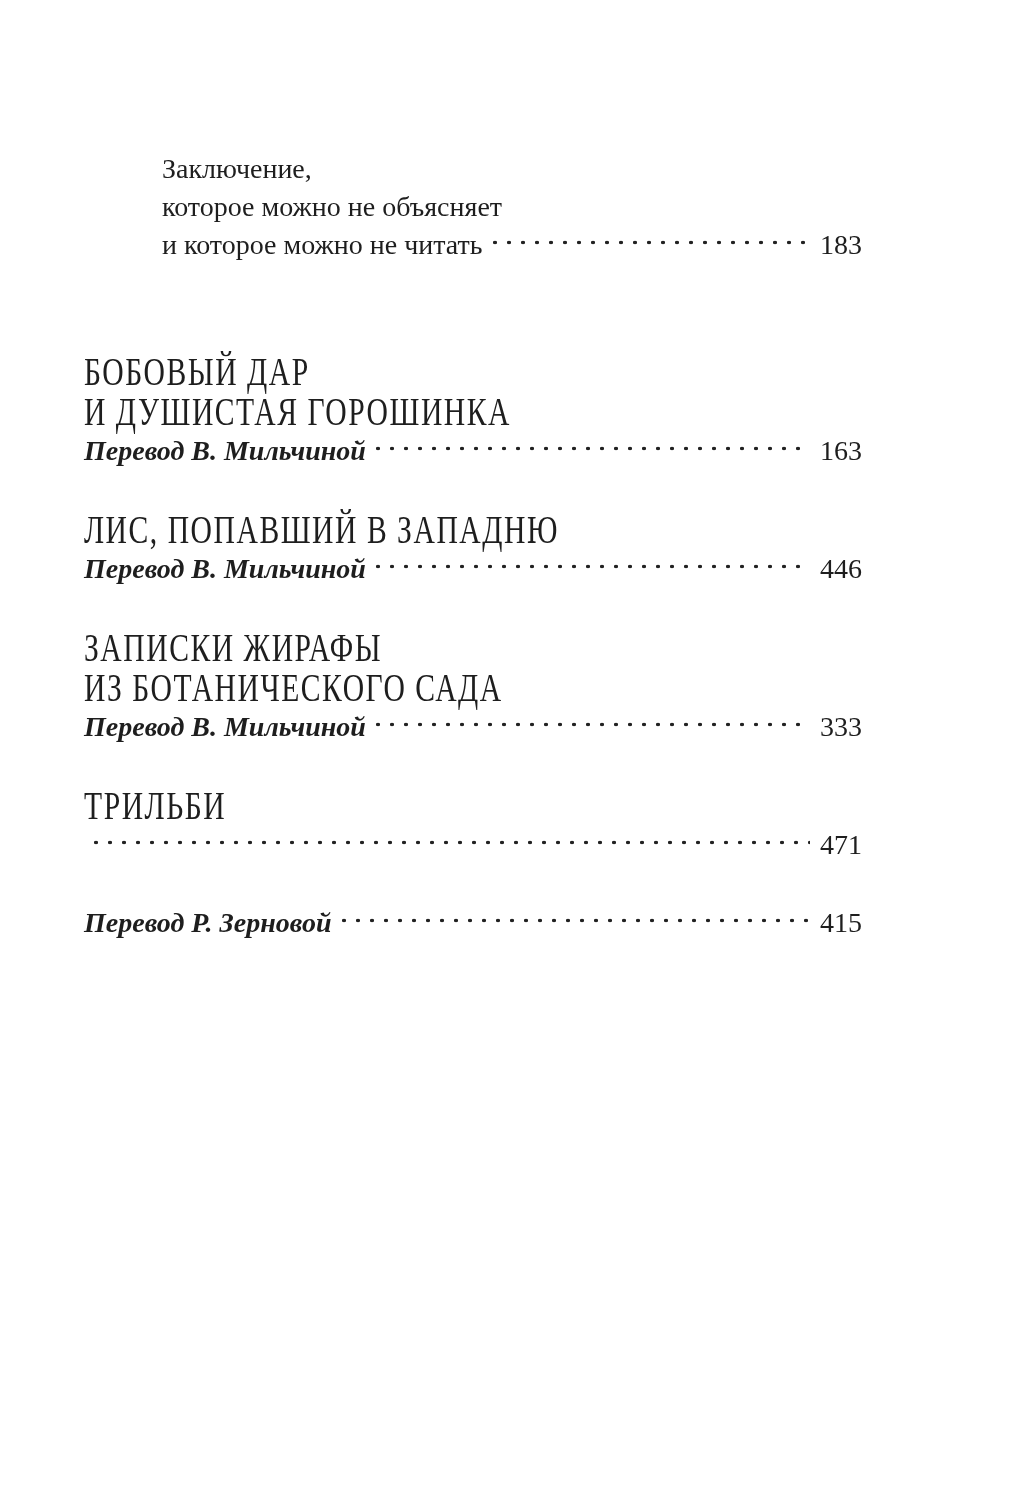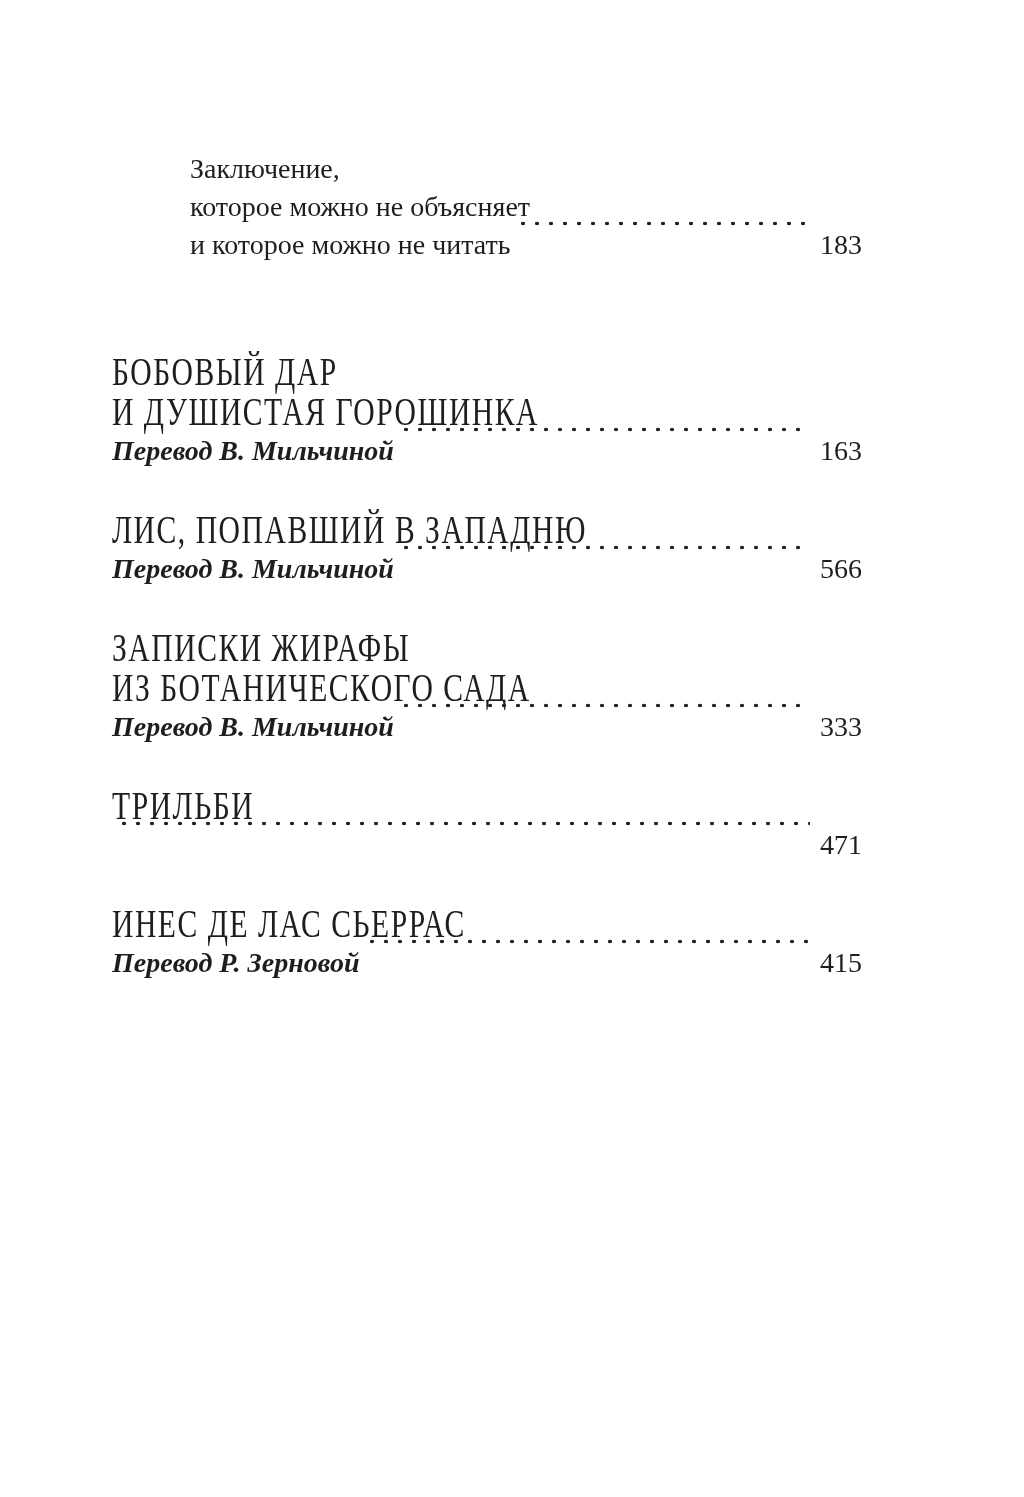--- a/index.html
+++ b/index.html
@@ -11,21 +11,21 @@
     width: 1024px;
     height: 1497px;
     font-family: "Liberation Serif", "DejaVu Serif", serif;
     color: #1e1e1e;
     overflow: hidden;
   }
   .page {
     box-sizing: border-box;
     width: 1024px;
     height: 1497px;
-    padding: 150px 162px 0 112px;
+    padding: 150px 162px 0 84px;
   }
   
   .conclusion {
     margin-left: 78px;
     margin-bottom: 88px;
     font-size: 28px;
     line-height: 38px;
   }
   .plain-line { white-space: nowrap; }
 
@@ -40,21 +40,21 @@
   .tscale {
     display: inline-block;
     transform: scaleX(0.76);
     transform-origin: 0 60%;
     letter-spacing: 2px;
   }
 
   
   .lead-row {
     display: flex;
-    align-items: flex-start;
+    align-items: center;
     font-size: 28px;
     line-height: 38px;
   }
   .lead-row .txt { white-space: nowrap; }
   .lead-row .txt.it { font-style: italic; font-weight: bold; }
   .dots {
     flex: 1;
     height: 0;
     position: relative;
     margin: 0 10px 0 10px;
@@ -105,21 +105,21 @@
     </div>
   </div>
 
   <div class="entry">
     <div class="title-line">
       <span class="tscale">ЛИС, ПОПАВШИЙ В ЗАПАДНЮ</span>
     </div>
     <div class="lead-row">
       <span class="txt it">Перевод В. Мильчиной</span>
       <span class="dots"></span>
-      <span class="pg">566</span>
+      <span class="pg">446</span>
     </div>
   </div>
 
   <div class="entry">
     <div class="title-line">
       <span class="tscale">ЗАПИСКИ ЖИРАФЫ</span>
     </div>
     <div class="title-line">
       <span class="tscale">ИЗ БОТАНИЧЕСКОГО САДА</span>
     </div>
@@ -134,23 +134,20 @@
     <div class="title-line">
       <span class="tscale">ТРИЛЬБИ</span>
     </div>
     <div class="lead-row">
       <span class="dots"></span>
       <span class="pg">471</span>
     </div>
   </div>
 
   <div class="entry">
-    <div class="title-line">
-      <span class="tscale">ИНЕС ДЕ ЛАС СЬЕРРАС</span>
-    </div>
     <div class="lead-row">
       <span class="txt it">Перевод Р. Зерновой</span>
       <span class="dots"></span>
       <span class="pg">415</span>
     </div>
   </div>
 
 </div>
 
 </body></html>

